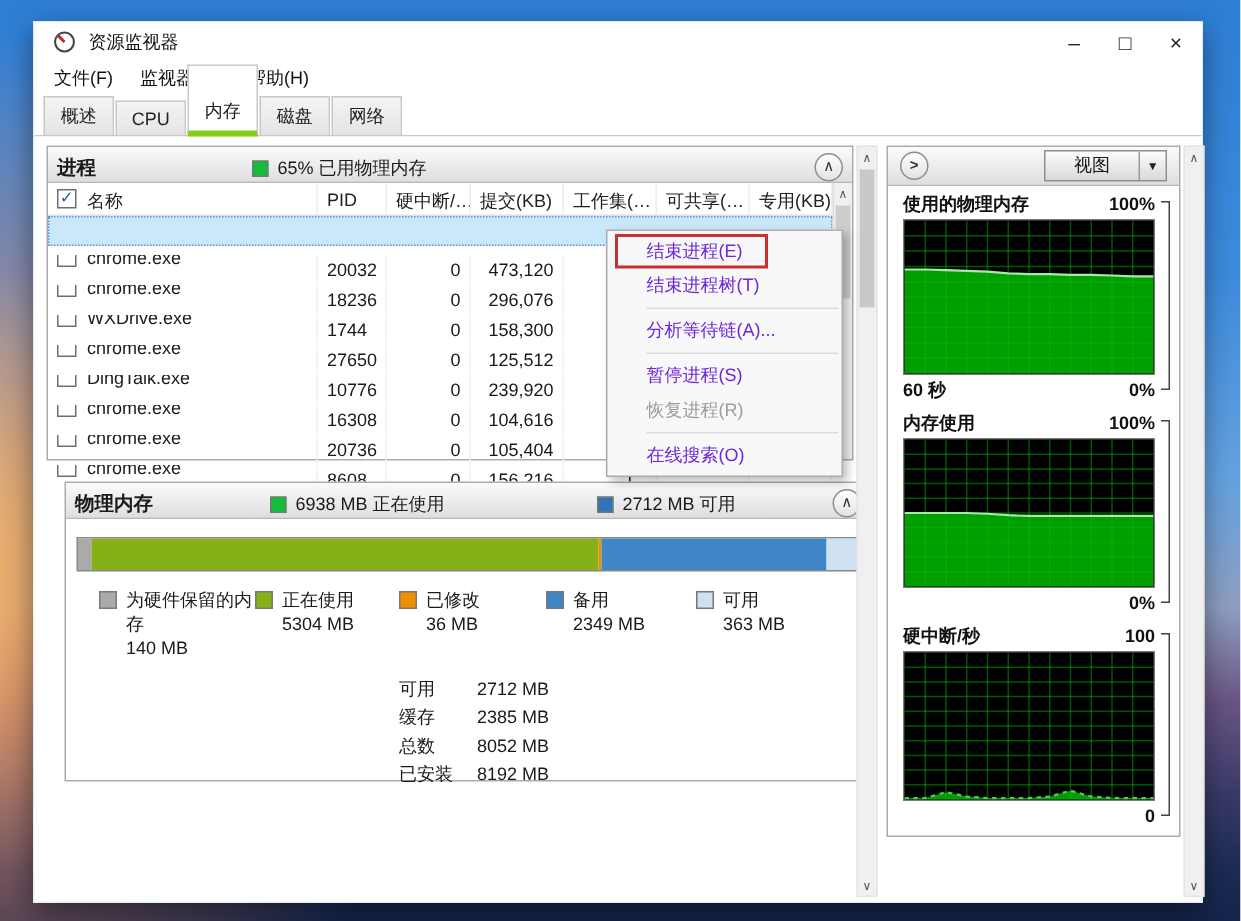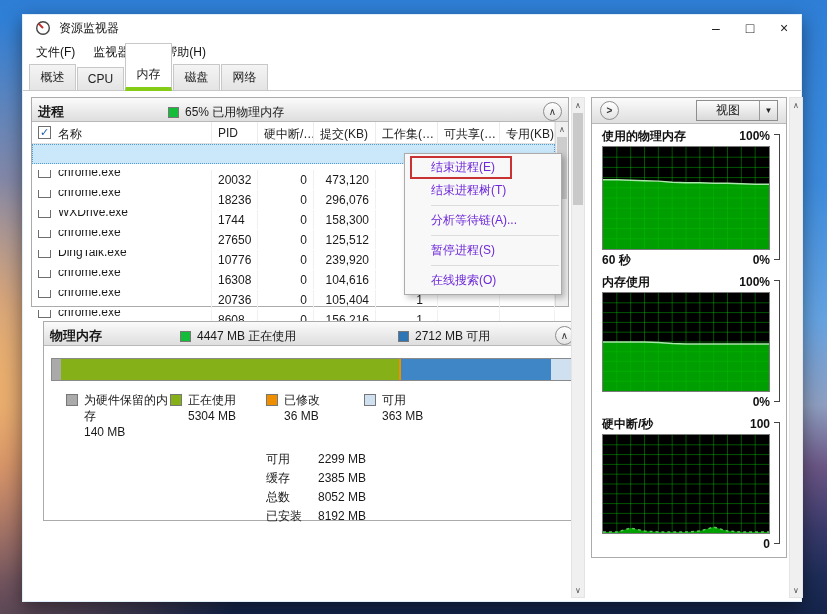--- a/index.html
+++ b/index.html
@@ -274,21 +274,21 @@
             <div class="thumb"></div>
           </div>
         </div>
       </div>
 
       <div class="secbox" style="left:20px;top:230px;width:538px;height:200px;">
         <div class="sechdr">
           <span class="sectitle">物理内存</span>
           <span class="swgroup" style="width:218px;">
             <span class="swatch" id="mem-inuse-swatch" style="background: rgb(19, 189, 58);"></span>
-            <span>4447 MB 正在使用</span>
+            <span>6938 MB 正在使用</span>
           </span>
           <span class="swgroup">
             <span class="swatch" id="mem-avail-swatch" style="background: rgb(46, 117, 182);"></span>
             <span>2712 MB 可用</span>
           </span>
           <span class="collapsebtn"></span>
         </div>
         <div class="membar" id="membar">
             <div class="seg" style="width: 1.70898%; background: rgb(170, 170, 170);"></div>
             <div class="seg" style="width: 64.7461%; background: rgb(134, 176, 24);"></div>
@@ -311,32 +311,39 @@
                 <div>5304 MB</div>
               </div>
             </div>
             <div class="litem" style="width: 98px;">
               <span class="lsw" style="background: rgb(239, 143, 0);"></span>
               <div class="ltext">
                 <div>已修改</div>
                 <div>36 MB</div>
               </div>
             </div>
+            <div class="litem" style="width: 100px;">
+              <span class="lsw" style="background: rgb(63, 134, 198);"></span>
+              <div class="ltext">
+                <div>备用</div>
+                <div>2349 MB</div>
+              </div>
+            </div>
             <div class="litem" style="width: 86px;">
               <span class="lsw" style="background: rgb(207, 224, 241);"></span>
               <div class="ltext">
                 <div>可用</div>
                 <div>363 MB</div>
               </div>
             </div>
           </div>
         <div class="memsummary" id="memsummary">
             <div class="srow">
               <span>可用</span>
-              <span>2299 MB</span>
+              <span>2712 MB</span>
             </div>
             <div class="srow">
               <span>缓存</span>
               <span>2385 MB</span>
             </div>
             <div class="srow">
               <span>总数</span>
               <span>8052 MB</span>
             </div>
             <div class="srow">
@@ -484,19 +491,20 @@
         <div class="sa down"></div>
       </div>
 
       <div class="ctxmenu" id="ctxmenu">
           <div class="citem">结束进程(E)<div class="redbox" style="border-color: rgb(200, 50, 50);"></div></div>
           <div class="citem">结束进程树(T)</div>
           <div class="csep"></div>
           <div class="citem">分析等待链(A)...</div>
           <div class="csep"></div>
           <div class="citem">暂停进程(S)</div>
+          <div class="citem disabled">恢复进程(R)</div>
           <div class="csep"></div>
           <div class="citem">在线搜索(O)</div>
         </div>
 
     </div>
   </div>
 </div>
 
 </body></html>

